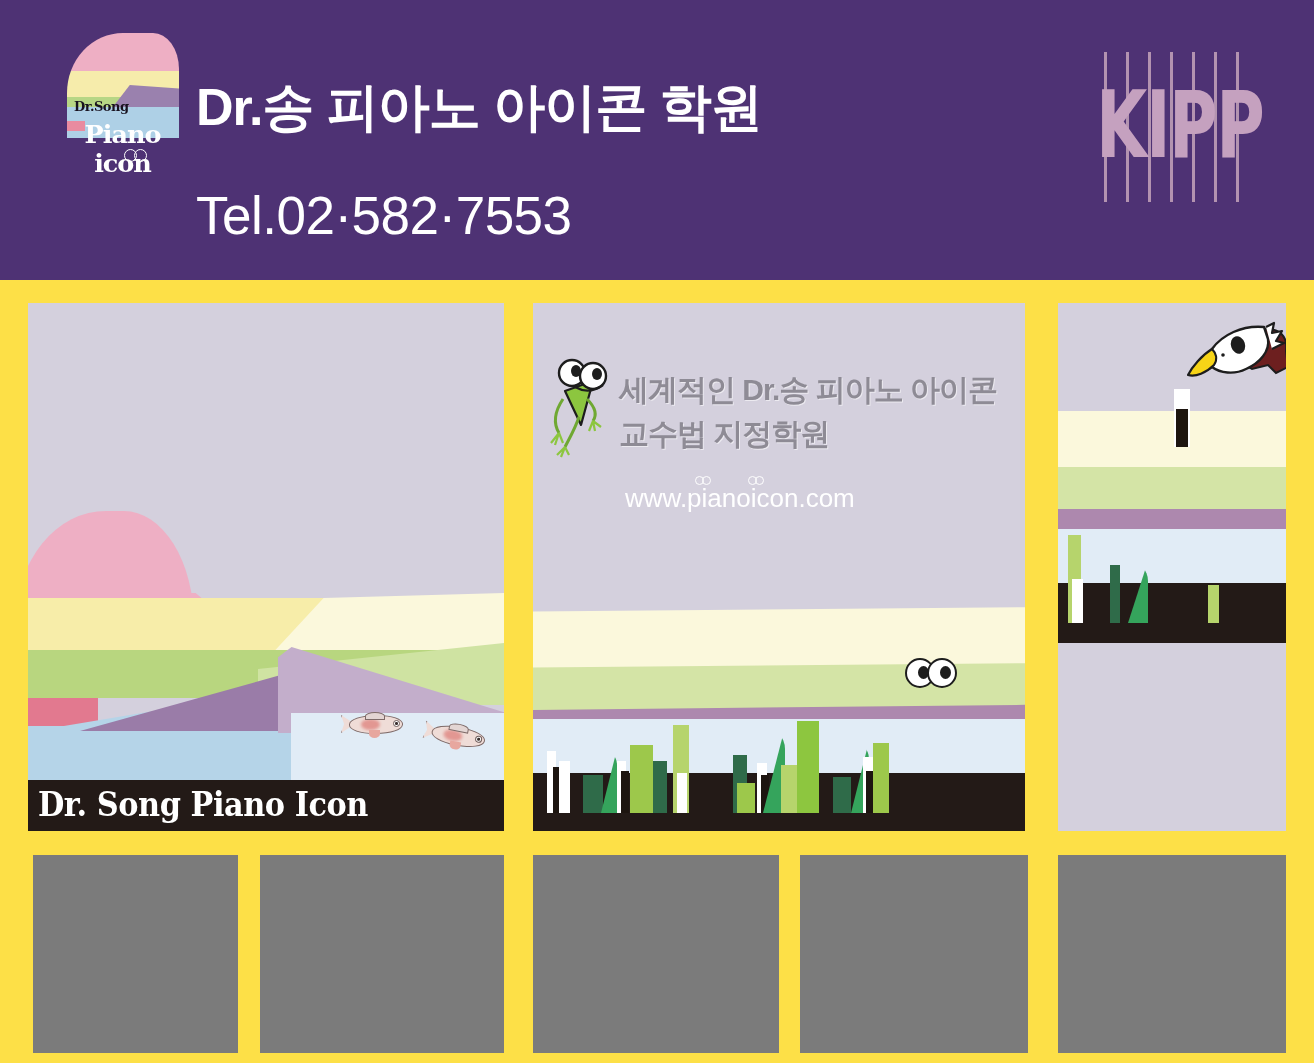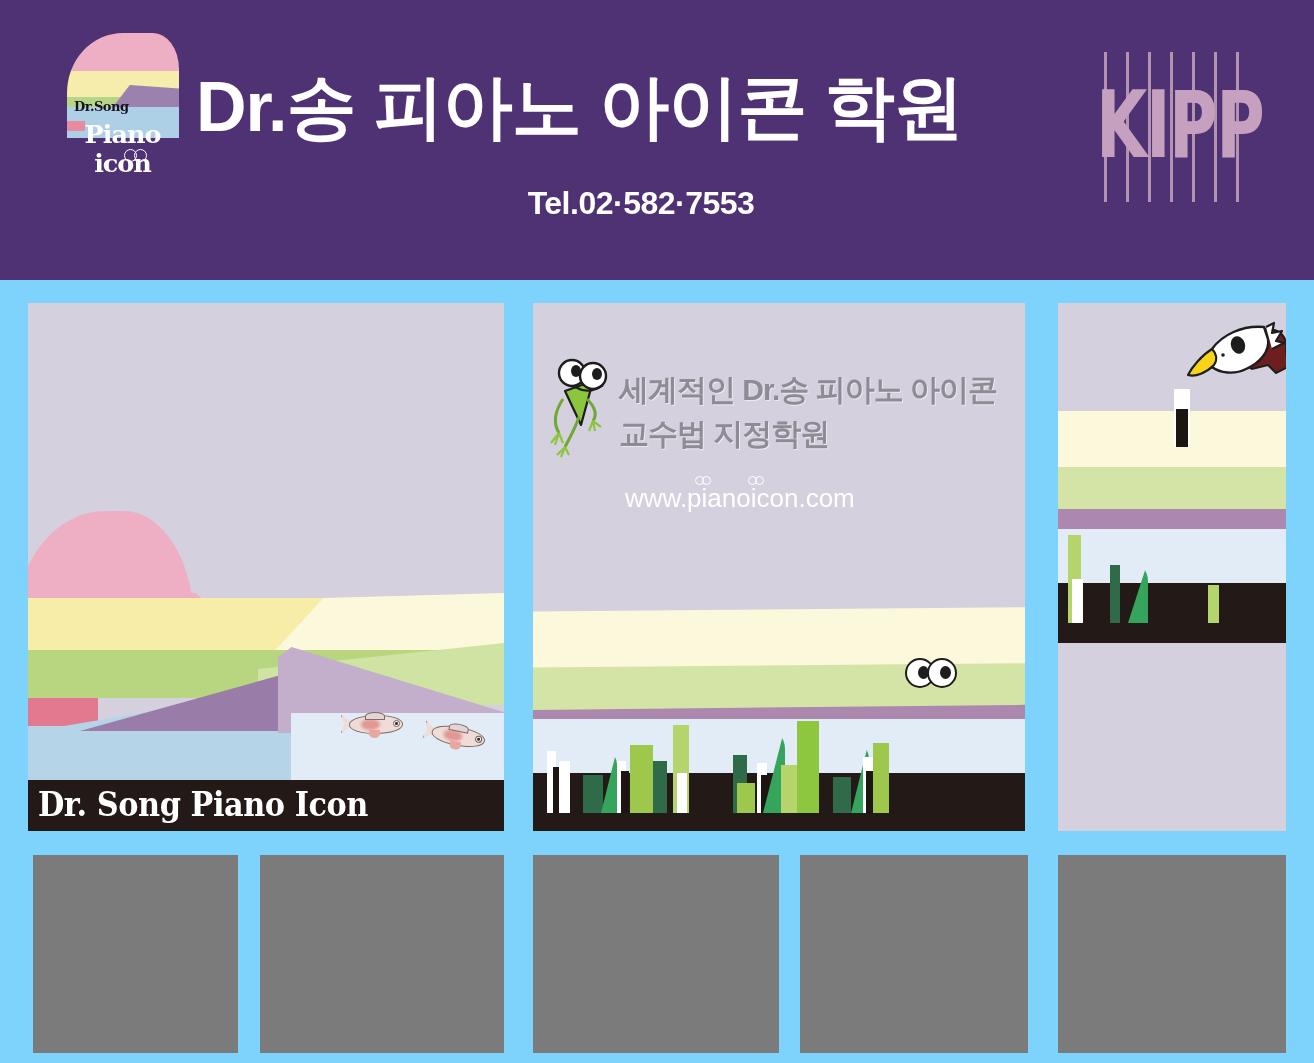--- a/index.html
+++ b/index.html
@@ -1,17 +1,17 @@
 <!DOCTYPE html>
 <html><head>
 <meta charset="utf-8">
 <style>
   html,body{margin:0;padding:0;background:#4e4d4a;}
   body{font-family:"Liberation Sans", sans-serif;}
-  #stage{position:relative;width:1314px;height:1063px;background:#7dd3fc;overflow:hidden;}
+  #stage{position:relative;width:1314px;height:1063px;background:#fde047;overflow:hidden;}
 
   
   #header{position:absolute;left:0;top:0;width:1314px;height:280px;background:#4e3274;}
 
   
   #logo{position:absolute;left:50px;top:25px;width:145px;height:220px;}
   .piano-body{position:absolute;left:17px;top:8px;width:112px;height:105px;overflow:hidden;
               border-top-left-radius:56px 60px;border-top-right-radius:26px 36px;}
   .pb-band{position:absolute;left:-10px;width:140px;}
   .pb-pink{top:0;height:38px;background:#eeafc4;}
@@ -29,23 +29,23 @@
   .logo-spi{position:absolute;left:6px;top:135px;width:133px;text-align:center;color:#ffffff;
             font-family:"DejaVu Serif",serif;font-weight:bold;font-size:63px;line-height:60px;
             letter-spacing:-3px;}
   .spi-eyes{position:absolute;left:74px;top:124px;width:30px;height:14px;}
   .spi-eyes i{position:absolute;top:0;width:13px;height:13px;border:1.6px solid #fff;border-radius:50%;
               background:transparent;box-sizing:border-box;}
   .spi-eyes i:nth-child(1){left:0;}
   .spi-eyes i:nth-child(2){left:10px;}
 
   #title-main{position:absolute;left:196px;top:66px;width:890px;color:#ffffff;font-weight:bold;
-              font-size:70px;line-height:82px;letter-spacing:-1px;white-space:nowrap;}
-  #title-tel{position:absolute;left:196px;top:185px;width:890px;text-align:center;color:#ffffff;
-             font-size:32px;font-weight:bold;letter-spacing:-0.5px;}
+              font-size:52px;line-height:82px;letter-spacing:-1px;white-space:nowrap;}
+  #title-tel{position:absolute;left:196px;top:185px;width:890px;text-align:left;color:#ffffff;
+             font-size:53px;font-weight:normal;letter-spacing:-0.5px;}
 
   
   #kipp{position:absolute;left:1096px;top:52px;width:160px;height:150px;text-decoration:underline;}
   #kipp .key{position:absolute;top:0;width:3px;height:150px;background:#b393b0;}
   #kipp .kipp-text{position:absolute;left:0;top:28px;width:160px;color:#c5a1bf;
                    font-family:"DejaVu Sans",sans-serif;font-weight:bold;font-size:92px;line-height:92px;
                    transform:scaleX(0.72);transform-origin:left top;letter-spacing:-2px;}
 
   
   .panel{position:absolute;overflow:hidden;background:#d4d0dd;}

